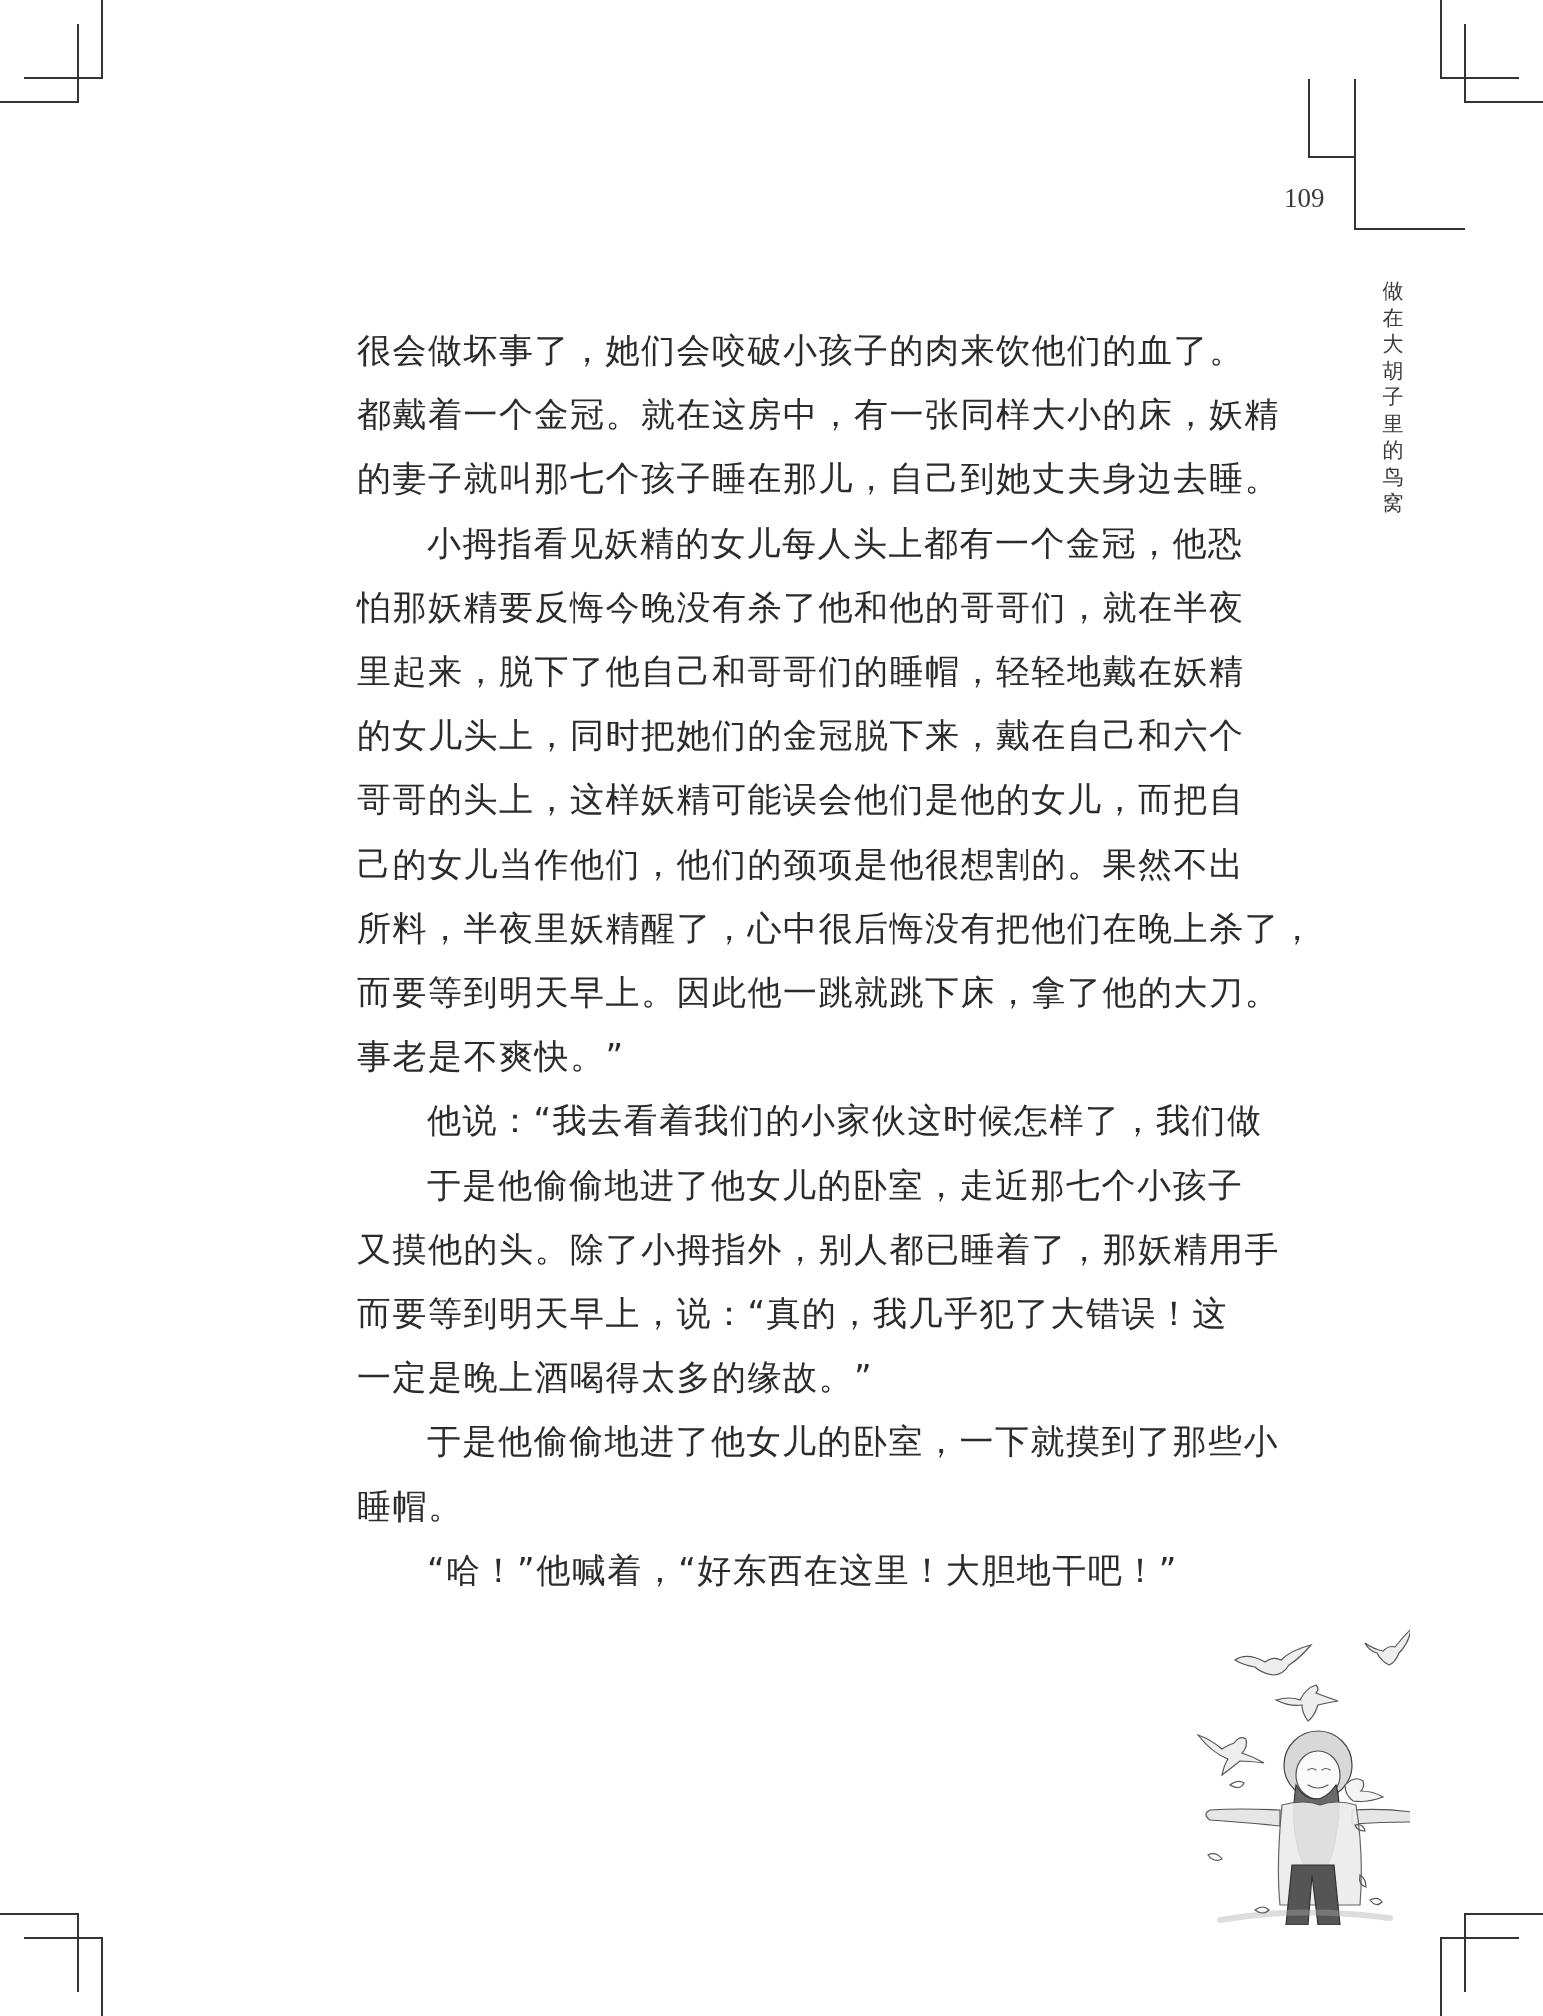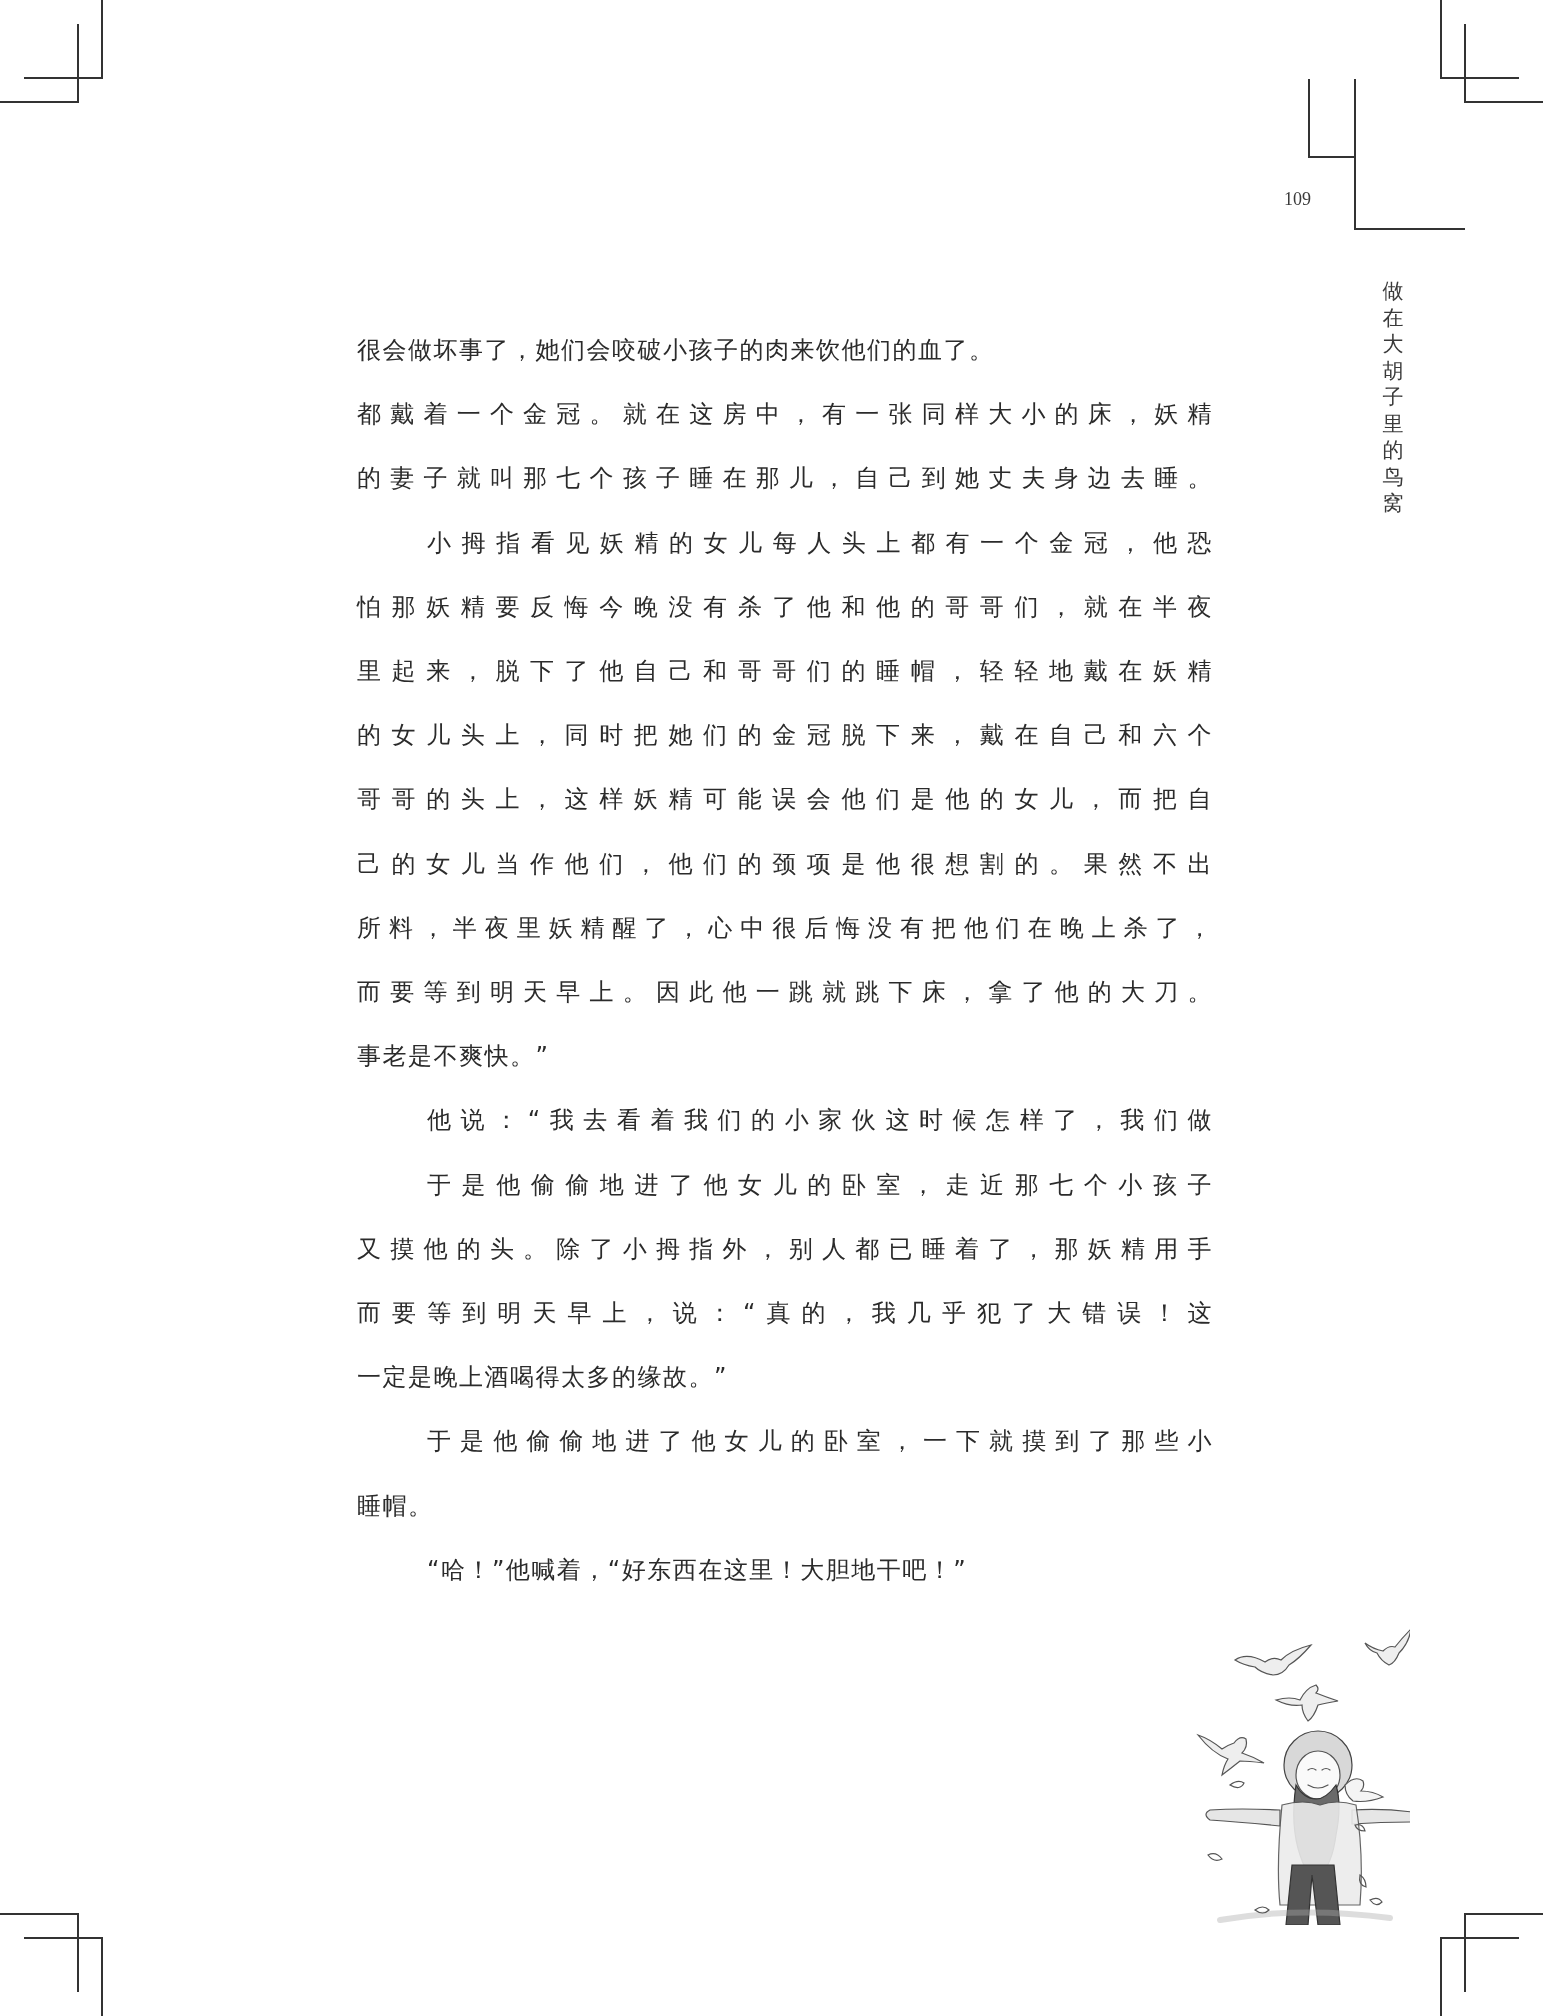--- a/index.html
+++ b/index.html
@@ -2,27 +2,27 @@
 <html><head>
 <meta charset="utf-8">
 <style>
   html, body { margin:0; padding:0; background:#ffffff; }
   body { width:1543px; height:2016px; position:relative; overflow:hidden;
          font-family:"DejaVu Sans", "Liberation Sans", sans-serif; color:#2a2a2a; }
   .page { position:absolute; left:0; top:0; width:1543px; height:2016px; background:#fff; }
   .mark { position:absolute; background:#333; }
   .h { height:2px; }
   .v { width:2px; }
-  .page-number { position:absolute; left:1284px; top:189px; font-family:"Liberation Serif","DejaVu Serif",serif;
-                 font-size:18px; color:#3a3a3a; letter-spacing:0px; }
+  .page-number { position:absolute; left:1284px; top:183px; font-family:"Liberation Serif","DejaVu Serif",serif;
+                 font-size:27px; color:#3a3a3a; letter-spacing:0px; }
   .running-title { position:absolute; left:1378px; top:278px; width:30px; font-size:21px; line-height:26.5px;
                    color:#3a3a3a; text-align:center; }
   .running-title span { display:block; }
   .body-text { position:absolute; left:357px; top:318px; width:856px; }
-  .para { font-size:24px; line-height:64.2px; margin:0; text-align:justify; text-align-last:left;
+  .para { font-size:34px; line-height:64.2px; margin:0; text-align:justify; text-align-last:left;
           letter-spacing:1.5px; color:#2b2b2b; }
   .line { display:block; white-space:nowrap; text-align-last:justify; }
   .line.last { text-align-last:left; }
   .illustration { position:absolute; left:1180px; top:1605px; width:230px; height:320px; }
 </style>
 </head>
 <body>
 
 <div class="page">
 

